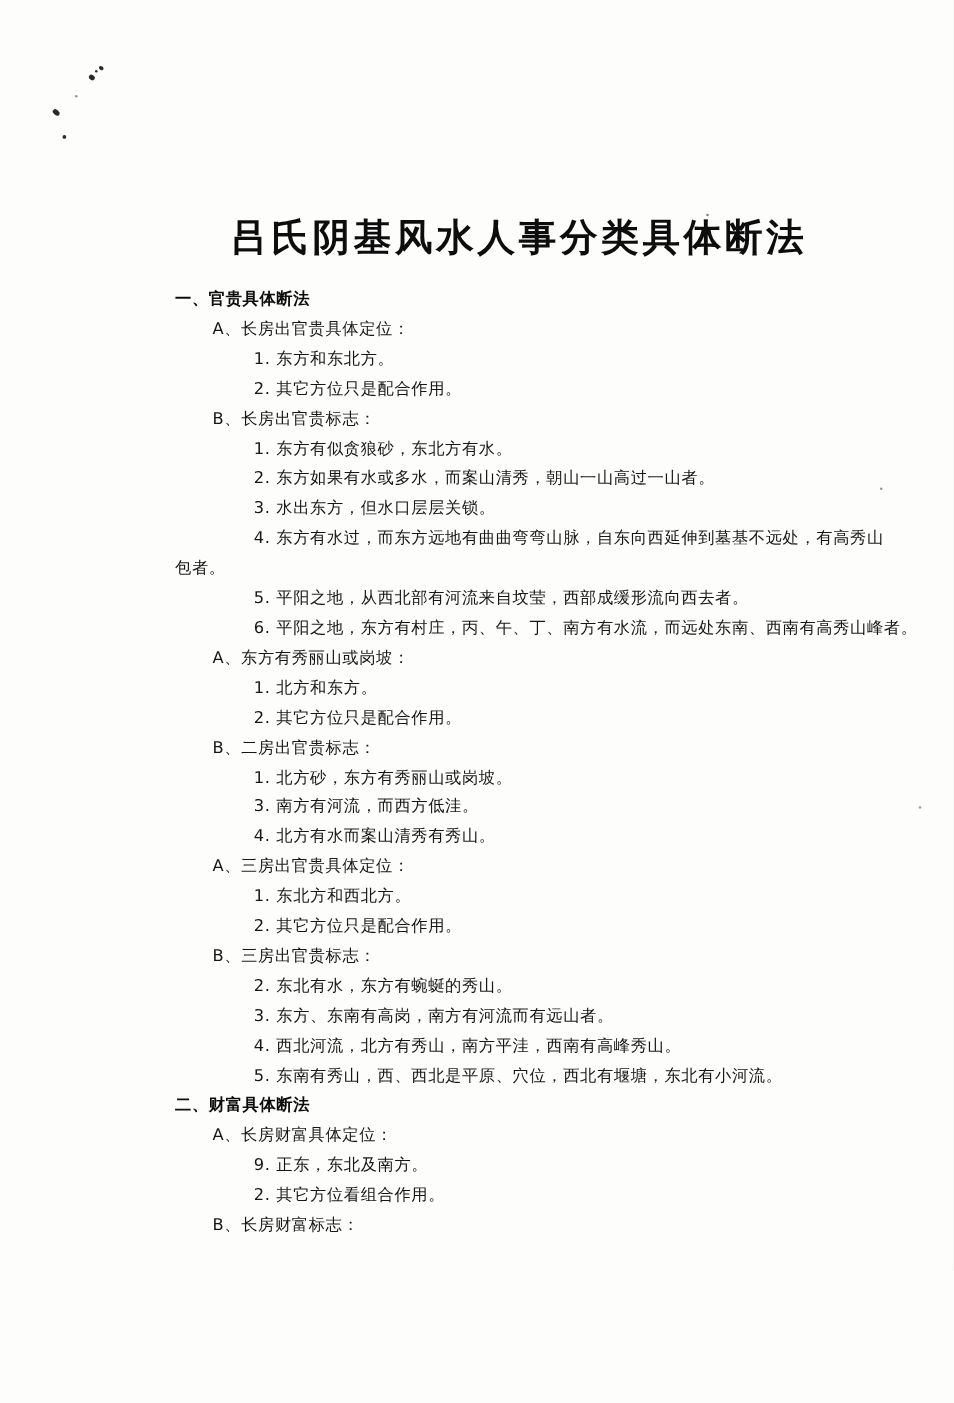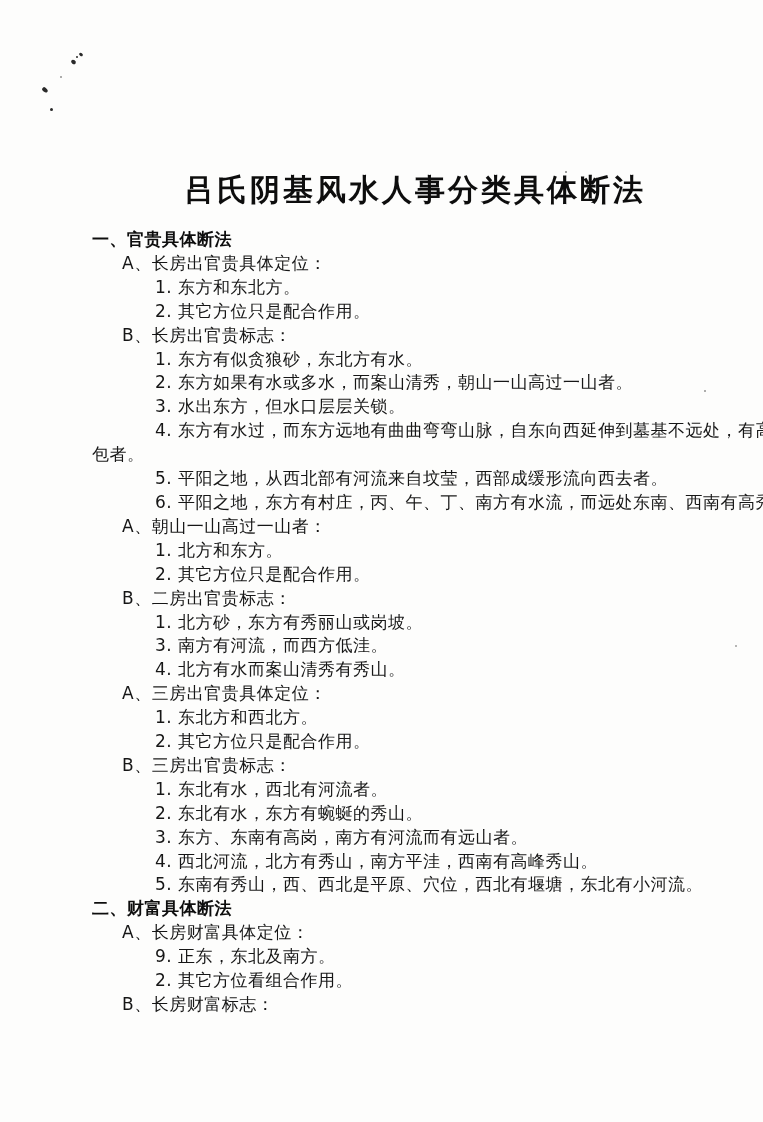--- a/index.html
+++ b/index.html
@@ -27,23 +27,24 @@
     margin-top: 170px;
     text-align: center;
     font-size: 30px;
     font-weight: 700;
     letter-spacing: 3px;
     color: #0d0d0d;
     white-space: nowrap;
   }
   .lines {
     margin-top: 17px;
-    font-size: 17px;
+    font-size: 13px;
     line-height: 23.9px;
     letter-spacing: 0.5px;
+    margin-left: 48px;
   }
   .lines p {
     margin: 0;
     white-space: nowrap;
   }
   .line-heading {
     font-weight: 700;
     color: #0d0d0d;
   }
   .line-label   { padding-left: 30px; }
@@ -89,32 +90,31 @@
       <p class="line-item">1. 东方和东北方。</p>
       <p class="line-item">2. 其它方位只是配合作用。</p>
       <p class="line-label">B、长房出官贵标志：</p>
       <p class="line-item">1. 东方有似贪狼砂，东北方有水。</p>
       <p class="line-item">2. 东方如果有水或多水，而案山清秀，朝山一山高过一山者。</p>
       <p class="line-item">3. 水出东方，但水口层层关锁。</p>
       <p class="line-item">4. 东方有水过，而东方远地有曲曲弯弯山脉，自东向西延伸到墓基不远处，有高秀山</p>
       <p class="line-wrap">包者。</p>
       <p class="line-item">5. 平阳之地，从西北部有河流来自坟莹，西部成缓形流向西去者。</p>
       <p class="line-item">6. 平阳之地，东方有村庄，丙、午、丁、南方有水流，而远处东南、西南有高秀山峰者。</p>
-      <p class="line-label">A、朝山一山高过一山者：</p>
+      <p class="line-label">A、东方有秀丽山或岗坡：</p>
       <p class="line-item">1. 北方和东方。</p>
       <p class="line-item">2. 其它方位只是配合作用。</p>
       <p class="line-label">B、二房出官贵标志：</p>
       <p class="line-item">1. 北方砂，东方有秀丽山或岗坡。</p>
       <p class="line-item">3. 南方有河流，而西方低洼。</p>
       <p class="line-item">4. 北方有水而案山清秀有秀山。</p>
       <p class="line-label">A、三房出官贵具体定位：</p>
       <p class="line-item">1. 东北方和西北方。</p>
       <p class="line-item">2. 其它方位只是配合作用。</p>
       <p class="line-label">B、三房出官贵标志：</p>
-      <p class="line-item">1. 东北有水，西北有河流者。</p>
       <p class="line-item">2. 东北有水，东方有蜿蜒的秀山。</p>
       <p class="line-item">3. 东方、东南有高岗，南方有河流而有远山者。</p>
       <p class="line-item">4. 西北河流，北方有秀山，南方平洼，西南有高峰秀山。</p>
       <p class="line-item">5. 东南有秀山，西、西北是平原、穴位，西北有堰塘，东北有小河流。</p>
       <p class="line-heading">二、财富具体断法</p>
       <p class="line-label">A、长房财富具体定位：</p>
       <p class="line-item">9. 正东，东北及南方。</p>
       <p class="line-item">2. 其它方位看组合作用。</p>
       <p class="line-label">B、长房财富标志：</p>
     </div>

